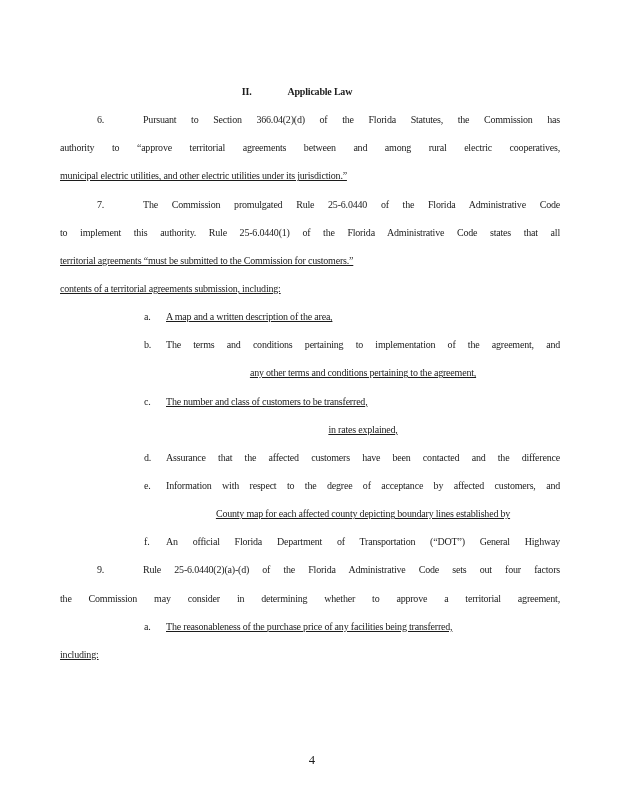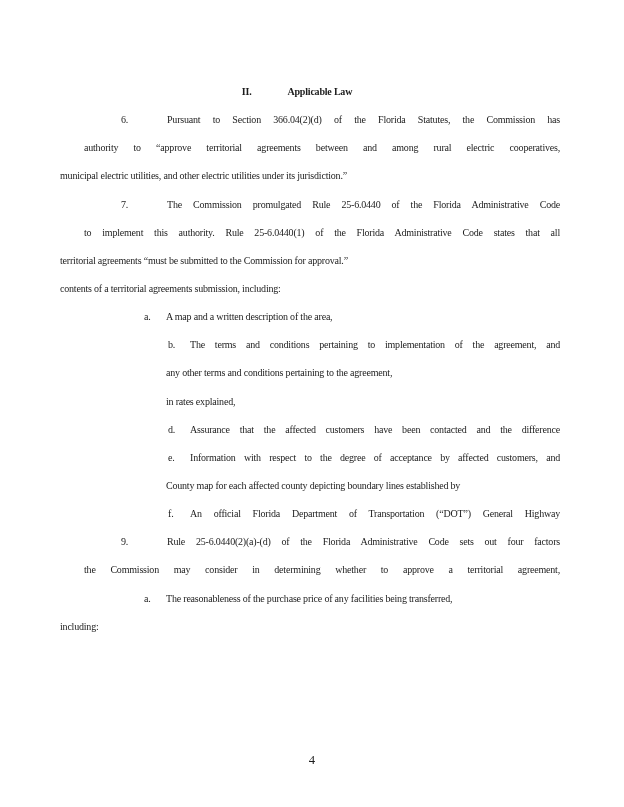--- a/index.html
+++ b/index.html
@@ -29,24 +29,24 @@
     letter-spacing: -0.2px;
   }
   .line {
     height: 28.15px;
     line-height: 28.15px;
     overflow: hidden;
   }
   .just {
     text-align: justify;
     text-align-last: justify;
-    margin-left: 24px;
   }
   .nojust {
     white-space: nowrap;
+    text-decoration: underline;
   }
   .heading {
     text-align: center;
     font-weight: bold;
     position: relative;
     left: -13px;
     white-space: nowrap;
   }
   .heading .htitle {
     margin-left: 36px;
@@ -58,20 +58,21 @@
   }
   .litem {
     padding-left: 84px;
   }
   .lmark {
     display: inline-block;
     width: 22px;
   }
   .lcont {
     padding-left: 106px;
+    text-align: center;
   }
   .pagenum {
     position: absolute;
     top: 752px;
     left: 0;
     width: 100%;
     text-align: center;
     font-size: 12.7px;
     line-height: 16px;
   }
@@ -83,25 +84,26 @@
   <div class="doc">
     <div class="line heading">
       <span class="hnum">II.</span><span class="htitle">Applicable Law</span>
     </div>
 
   <div class="line pstart just"><span class="pnum">6.</span>Pursuant to Section 366.04(2)(d) of the Florida Statutes, the Commission has</div>
       <div class="line pcont just">authority to “approve territorial agreements between and among rural electric cooperatives,</div>
       <div class="line pcont nojust">municipal electric utilities, and other electric utilities under its jurisdiction.”</div>
       <div class="line pstart just"><span class="pnum">7.</span>The Commission promulgated Rule 25-6.0440 of the Florida Administrative Code</div>
       <div class="line pcont just">to implement this authority. Rule 25-6.0440(1) of the Florida Administrative Code states that all</div>
-      <div class="line pcont nojust">territorial agreements “must be submitted to the Commission for approval.”</div>
+      <div class="line pcont nojust">territorial agreements “must be submitted to the Commission for customers.”</div>
       <div class="line pcont nojust">contents of a territorial agreements submission, including:</div>
       <div class="line litem nojust"><span class="lmark">a.</span>A map and a written description of the area,</div>
       <div class="line litem just"><span class="lmark">b.</span>The terms and conditions pertaining to implementation of the agreement, and</div>
       <div class="line lcont nojust">any other terms and conditions pertaining to the agreement,</div>
+      <div class="line litem nojust"><span class="lmark">c.</span>The number and class of customers to be transferred,</div>
       <div class="line lcont nojust">in rates explained,</div>
       <div class="line litem just"><span class="lmark">d.</span>Assurance that the affected customers have been contacted and the difference</div>
       <div class="line litem just"><span class="lmark">e.</span>Information with respect to the degree of acceptance by affected customers, and</div>
       <div class="line lcont nojust">County map for each affected county depicting boundary lines established by</div>
       <div class="line litem just"><span class="lmark">f.</span>An official Florida Department of Transportation (“DOT”) General Highway</div>
       <div class="line pstart just"><span class="pnum">9.</span>Rule 25-6.0440(2)(a)-(d) of the Florida Administrative Code sets out four factors</div>
       <div class="line pcont just">the Commission may consider in determining whether to approve a territorial agreement,</div>
       <div class="line litem nojust"><span class="lmark">a.</span>The reasonableness of the purchase price of any facilities being transferred,</div>
       <div class="line pcont nojust">including:</div>
     </div>

